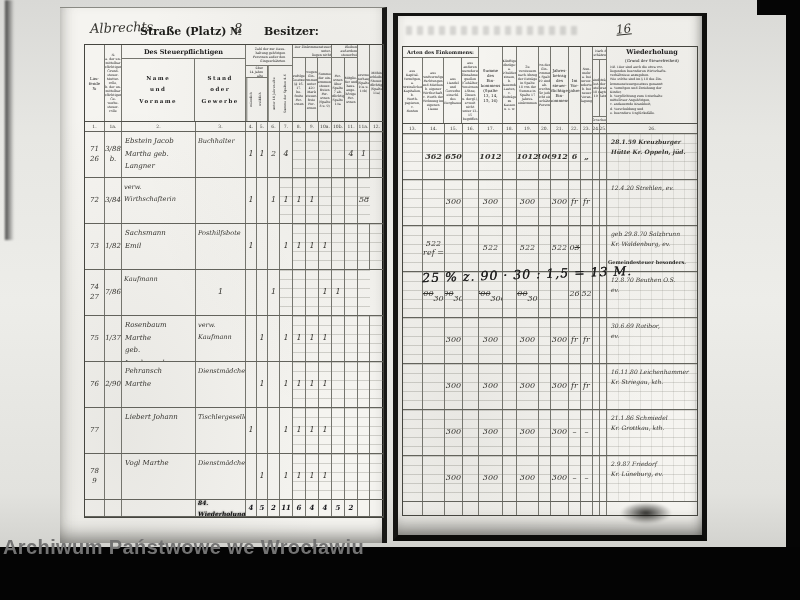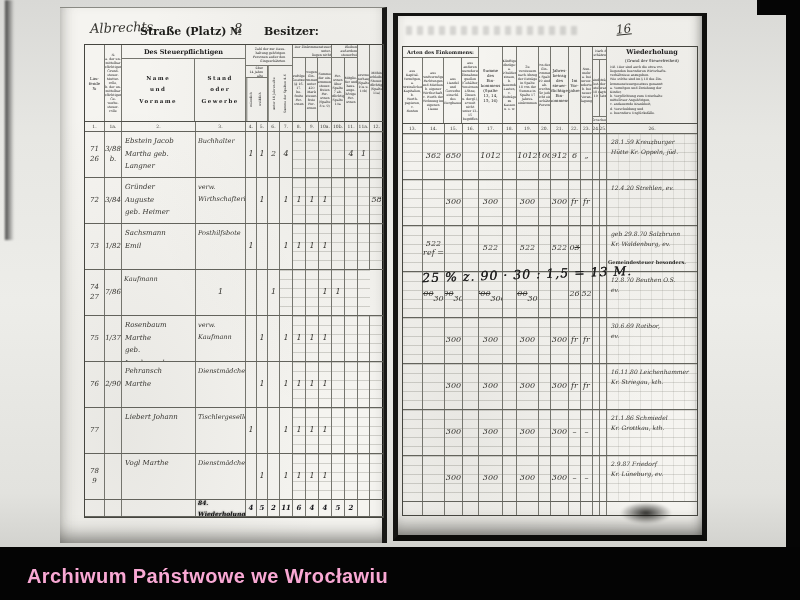--- a/index.html
+++ b/index.html
@@ -6,22 +6,22 @@
   body{width:800px;height:600px;position:relative;overflow:hidden;background:#060606;
        font-family:"DejaVu Serif", serif;color:#222;}
   
   .scan{position:absolute;left:0;top:0;width:787px;height:548px;
         background:linear-gradient(180deg,#d9d9d6 0%,#e7e7e3 25%,#edede9 55%,#e2e2de 90%,#d2d2ce 100%);}
   .edge-left{position:absolute;left:5px;top:0;width:9px;height:240px;
         background:linear-gradient(90deg,rgba(0,0,0,.7),rgba(0,0,0,0));filter:blur(1px);}
   .band-right{position:absolute;right:0;top:0;width:14px;height:600px;background:#050505;}
   .notch{position:absolute;left:757px;top:0;width:43px;height:15px;background:#050505;}
   .band-bottom{position:absolute;left:0;top:547px;width:800px;height:53px;background:#040404;}
-  .caption{position:absolute;left:3px;top:565px;color:#f9a8d4;
-        font:700 20px "Liberation Sans", sans-serif;letter-spacing:.4px;margin-left:24px;}
+  .caption{position:absolute;left:3px;top:536px;color:#737373;
+        font:700 20px "Liberation Sans", sans-serif;letter-spacing:.4px;}
 
   
   .page{position:absolute;background:#f5f4f0;
         background-image:radial-gradient(ellipse at 20% 80%, rgba(60,60,50,.07), transparent 55%),
                          radial-gradient(ellipse at 85% 20%, rgba(60,60,50,.05), transparent 50%);}
   .page-left{left:60px;top:7px;width:322px;height:535px;
         border-top:1px solid #8a8a84;border-right:5px solid #191917;
         box-shadow:inset 0 -16px 18px -10px rgba(35,35,30,.55), inset 12px 0 18px -14px rgba(60,60,55,.45);}
   .page-right{left:393px;top:13px;width:304px;height:519px;
         border-top:3px solid #121210;border-right:5px solid #0f0f0d;
@@ -249,21 +249,20 @@
             <div class="cell hw c-num fine"></div>
             <div class="cell hw c-num fine"></div>
             <div class="cell hw c-num fine"></div>
             <div class="cell hw c-num fine">4</div>
             <div class="cell hw c-num fine">1</div>
             <div class="cell hw c-num fine last"></div>
           </div>
           <div class="trow " style="height: 45px; grid-template-columns: 20px 17px 74px 50px 11px 11px 12px 13px 13px 13px 13px 13px 13px 12px 13px;">
             <div class="cell hw c-no">72</div>
             <div class="cell hw c-ref">3/84</div>
-            <div class="cell hw c-name">Gründer Auguste<br>geb. Heimer</div>
             <div class="cell hw c-stand">verw.<br>Wirthschafterin</div>
             <div class="cell hw c-num"></div>
             <div class="cell hw c-num">1</div>
             <div class="cell hw c-num"></div>
             <div class="cell hw c-num">1</div>
             <div class="cell hw c-num fine">1</div>
             <div class="cell hw c-num fine">1</div>
             <div class="cell hw c-num fine">1</div>
             <div class="cell hw c-num fine"></div>
             <div class="cell hw c-num fine"></div>
@@ -541,21 +540,21 @@
             <div class="cell pnum">18.</div>
             <div class="cell pnum">19.</div>
             <div class="cell pnum">20.</div>
             <div class="cell pnum">21.</div>
             <div class="cell pnum">22.</div>
             <div class="cell pnum">23.</div>
             <div class="cell pnum">24.</div>
             <div class="cell pnum">25.</div>
             <div class="cell pnum last">26.</div>
           </div>
-          <div class="trow " style="height: 45px; grid-template-columns: 20px 22px 18px 16px 24px 14px 22px 12px 18px 12px 12px 7px 7px 90px;">
+          <div class="trow " style="height: 45px; grid-template-columns: 20px 22px 18px 16px 24px 14px 22px 12px 18px 12px 12px 7px 7px 90px; font-weight: bold;">
             <div class="cell hw c-num fine"></div>
             <div class="cell hw c-num fine">362</div>
             <div class="cell hw c-num fine">650</div>
             <div class="cell hw c-num fine"></div>
             <div class="cell hw c-num fine">1012</div>
             <div class="cell hw c-num fine"></div>
             <div class="cell hw c-num fine">1012</div>
             <div class="cell hw c-num fine">100</div>
             <div class="cell hw c-num fine">912</div>
             <div class="cell hw c-num fine">6</div>

